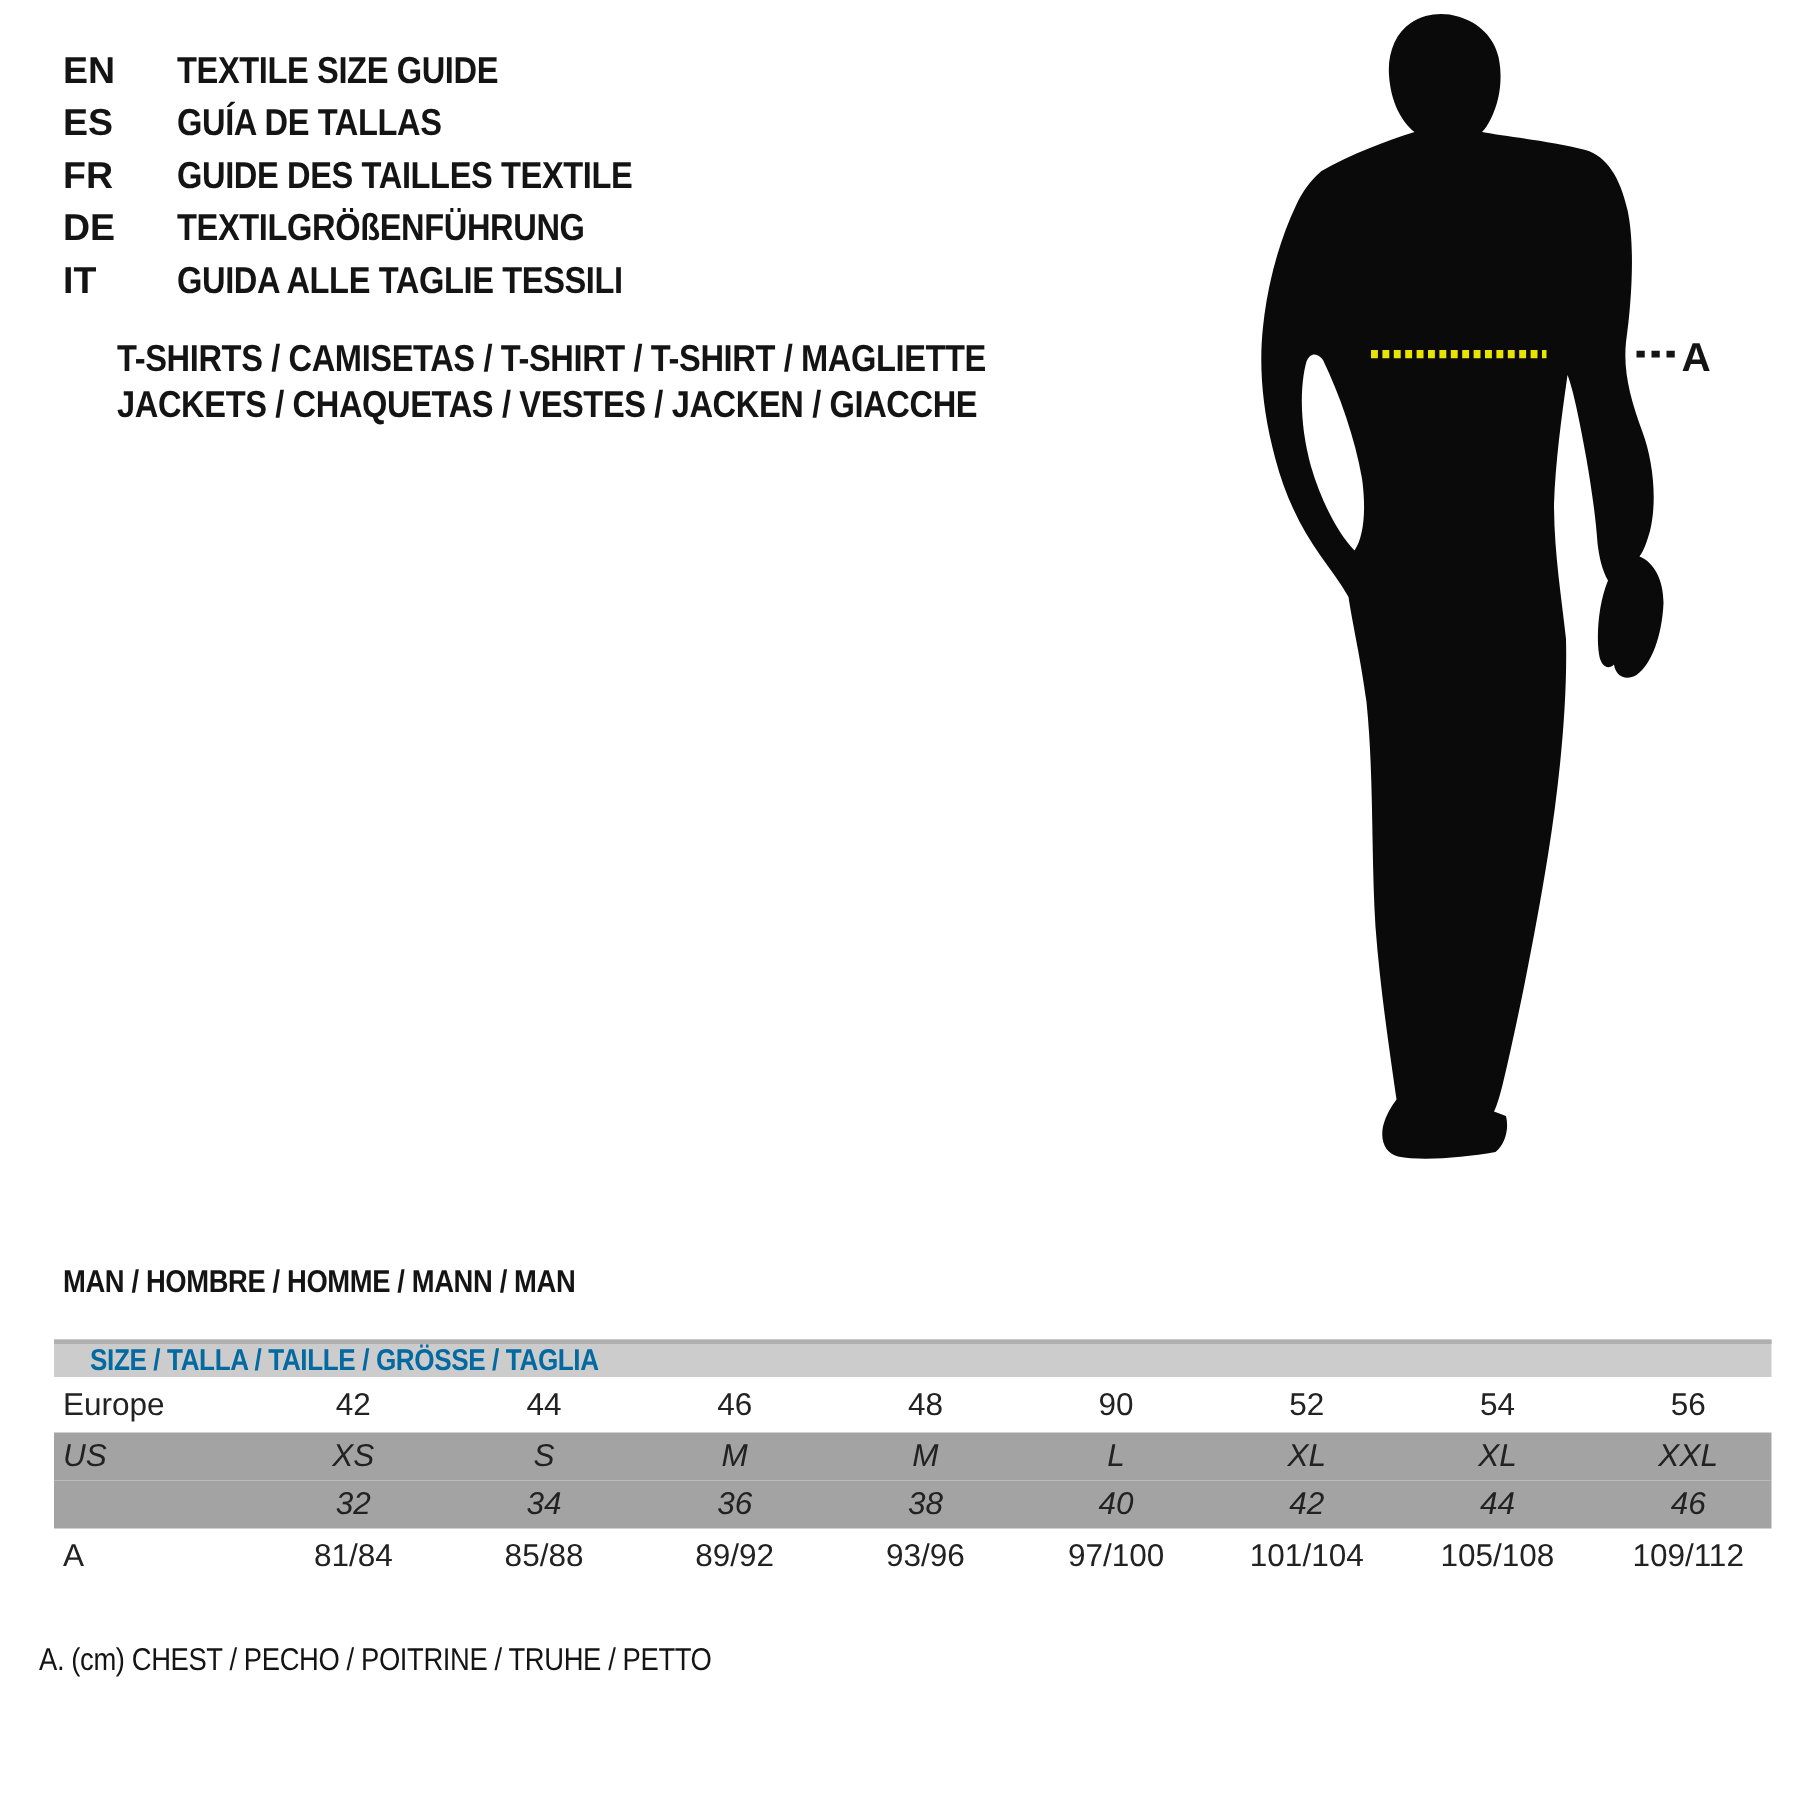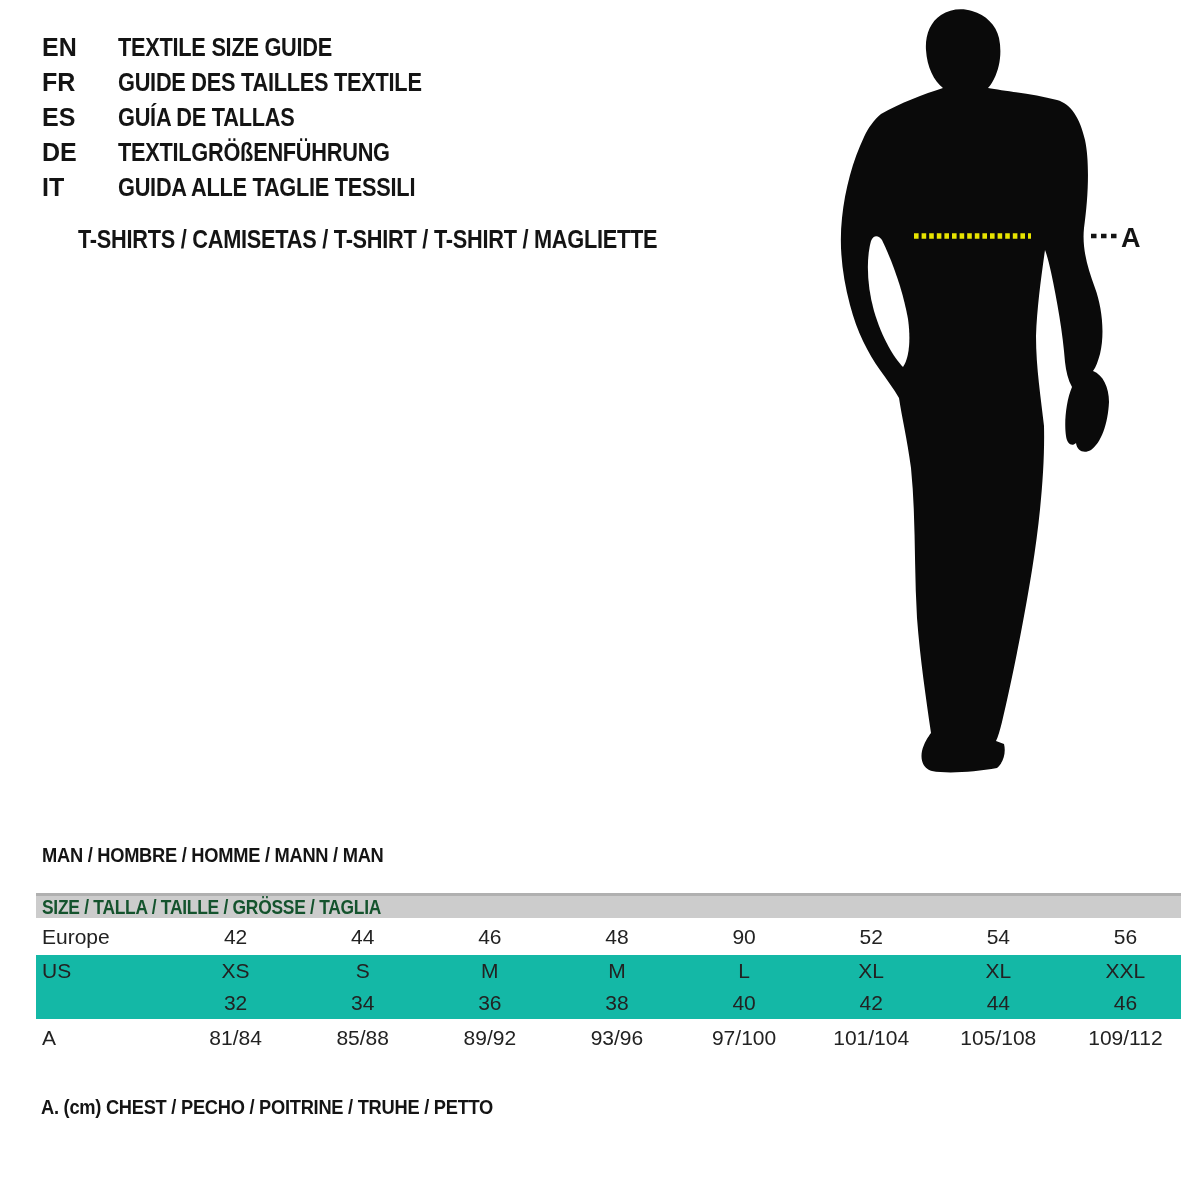--- a/index.html
+++ b/index.html
@@ -23,63 +23,66 @@
   .figure{position:absolute; left:820px; top:0; width:370px; height:800px;}
   .measure-a{font-family:"Liberation Sans", sans-serif; font-weight:700; font-size:27px; fill:#141414;}
 
   
   .section-title{position:absolute; left:42px; top:843px; font-weight:700; font-size:21px;}
 
   
   .size-table{position:absolute; left:36px; top:893px; width:1145px;}
   .thead{
     height:25px; background:#cccccc; border-top:3px solid #b0b0b0;
-    display:flex; align-items:center; padding-left:6px; box-sizing:border-box;
-    font-weight:700; font-size:20px; color:#14532d;
+    display:flex; align-items:center; padding-left:24px; box-sizing:border-box;
+    font-weight:700; font-size:20px; color:#0369a1;
   }
   .trow{display:flex; align-items:center; font-size:21px; font-weight:400; color:#222222;gap:16px;}
-  .trow.shaded{background:#14b8a6;}
+  .trow.shaded{background:#a3a3a3;font-style:italic;}
   .r0{height:37px;} .r1{height:32px;} .r2{height:32px;} .r3{height:38px;}
   .tlabel{width:128px; padding-left:6px; box-sizing:border-box;}
   .tcell{flex:1; text-align:center;}
 
   
-  .footnote{position:absolute; left:41px; top:1095px; font-weight:700; font-size:21px;}
+  .footnote{position:absolute; left:26px; top:1095px; font-weight:400; font-size:21px;}
 </style>
 </head>
 <body>
 
 <div class="canvas">
 
   <div class="lang-list">
     <div class="lang-row">
       <span class="lang-code">EN</span>
       <span class="lang-label cond">TEXTILE SIZE GUIDE</span>
     </div>
     <div class="lang-row">
+      <span class="lang-code">ES</span>
+      <span class="lang-label cond">GUÍA DE TALLAS</span>
+    </div>
+    <div class="lang-row">
       <span class="lang-code">FR</span>
       <span class="lang-label cond">GUIDE DES TAILLES TEXTILE</span>
-    </div>
-    <div class="lang-row">
-      <span class="lang-code">ES</span>
-      <span class="lang-label cond">GUÍA DE TALLAS</span>
     </div>
     <div class="lang-row">
       <span class="lang-code">DE</span>
       <span class="lang-label cond">TEXTILGRÖßENFÜHRUNG</span>
     </div>
     <div class="lang-row">
       <span class="lang-code">IT</span>
       <span class="lang-label cond">GUIDA ALLE TAGLIE TESSILI</span>
     </div>
   </div>
 
   <div class="categories">
     <div class="category-line">
       <span class="cond">T-SHIRTS / CAMISETAS / T-SHIRT / T-SHIRT / MAGLIETTE</span>
+    </div>
+    <div class="category-line">
+      <span class="cond">JACKETS / CHAQUETAS / VESTES / JACKEN / GIACCHE</span>
     </div>
   </div>
 
   <svg class="figure" viewBox="820 0 370 800" xmlns="http://www.w3.org/2000/svg">
     <path d="M 943,88
              C 934,81 927,67 926,50
              C 925,36 930,22 941,15
              C 950,9 962,8 972,11
              C 986,15 996,25 999,38
              C 1002,52 1000,67 994,79

